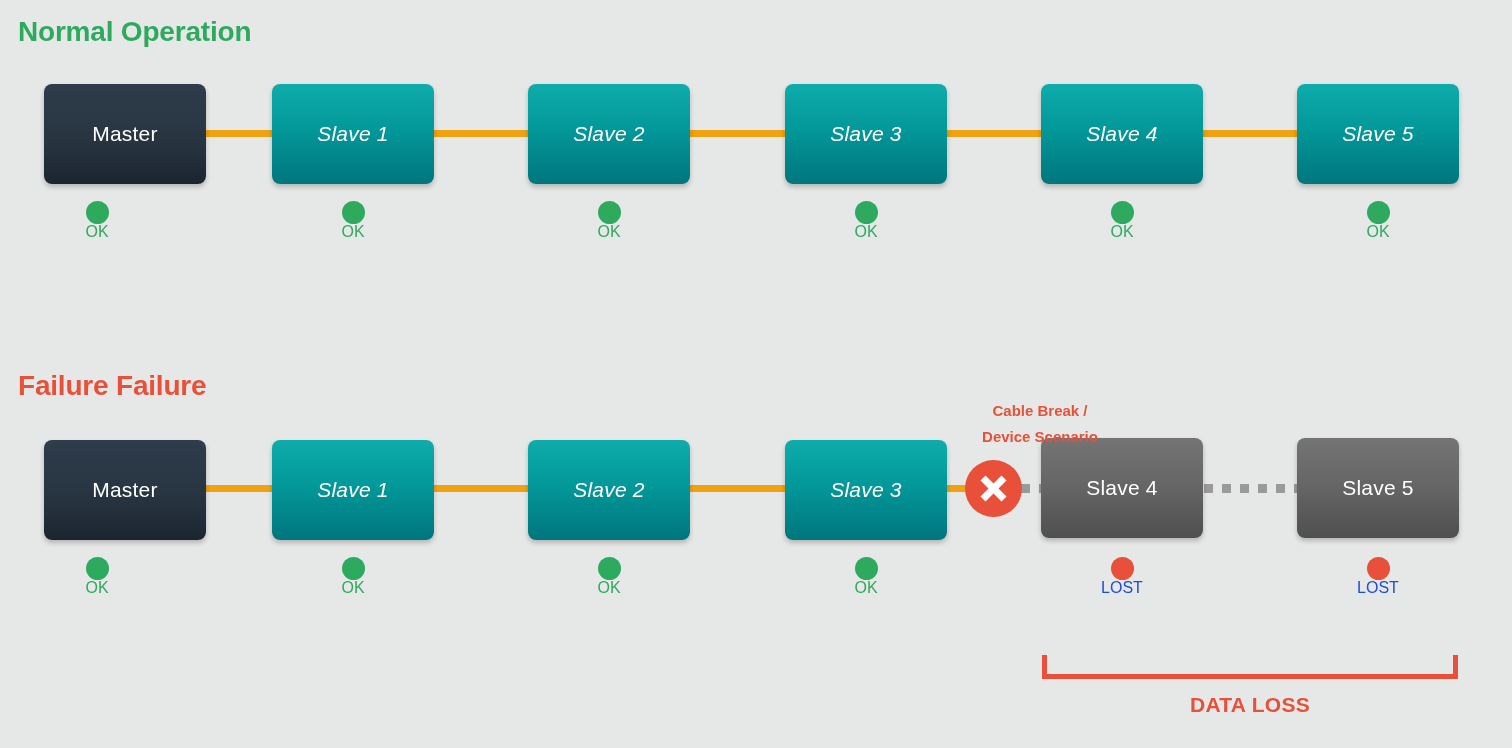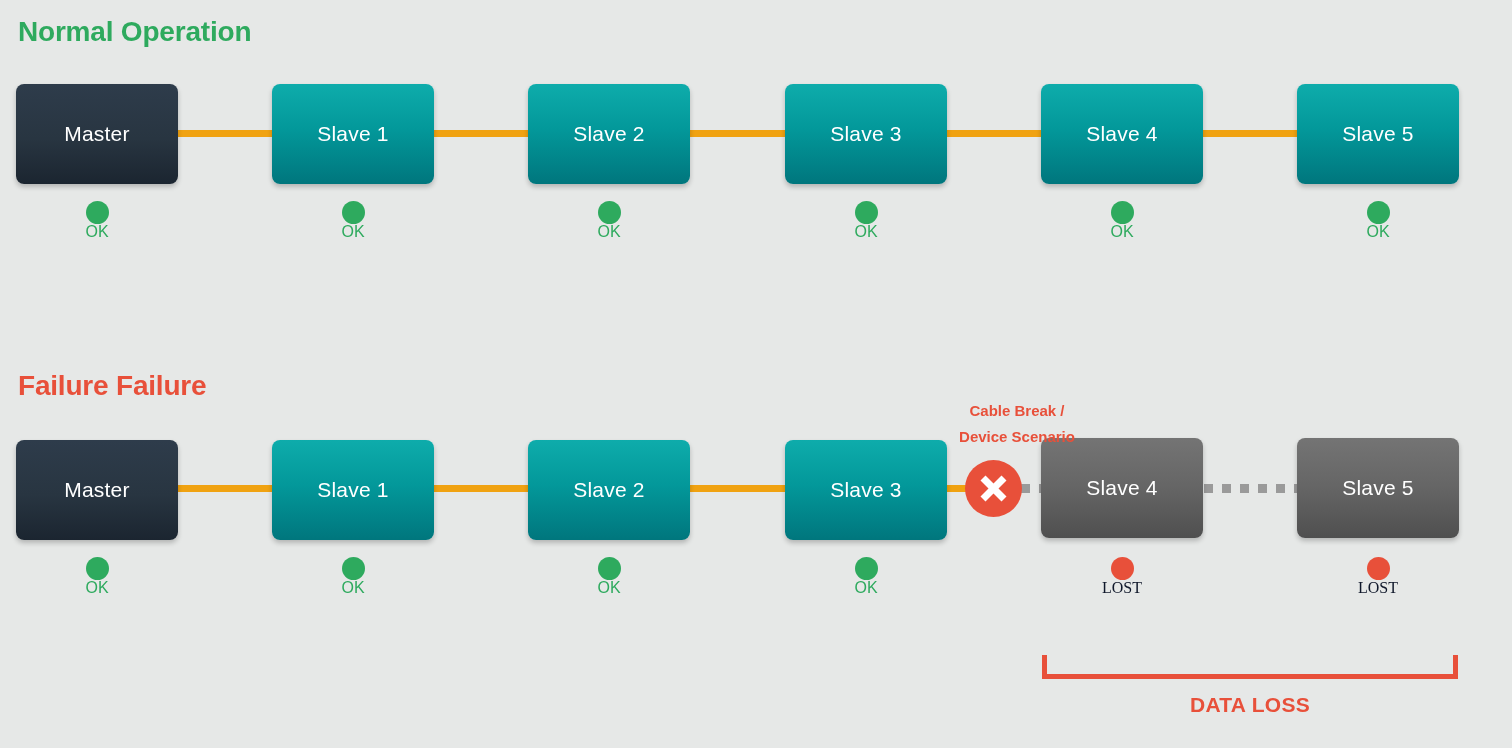--- a/index.html
+++ b/index.html
@@ -43,23 +43,25 @@
     align-items: center;
     justify-content: center;
     color: #ffffff;
     font-size: 21px;
     letter-spacing: 0.2px;
     box-shadow: 0 3px 5px rgba(0,0,0,0.22);
     z-index: 3;
   }
   .node.master {
     background: linear-gradient(180deg, #2e3c4b 0%, #283541 55%, #1b2530 100%);
+    margin-left: 28px;
   }
   .node.slave {
     background: linear-gradient(180deg, #0eacab 0%, #03989a 45%, #00767d 100%);
+    font-style: italic;
   }
   .node.dead {
     background: linear-gradient(180deg, #747474 0%, #656565 50%, #4f4f4f 100%);
   }
 
   
   .link {
     position: absolute;
     height: 7px;
     background: #f0a211;
@@ -88,21 +90,21 @@
     display: block;
   }
   .dot.ok   { background: #2eaa5e; }
   .dot.lost { background: #e8503a; }
   .status-label {
     display: block;
     font-size: 16px;
     line-height: 1;
   }
   .status-label.ok   { color: #2eaa5e; }
-  .status-label.lost { color: #0f172a; font-family: Liberation Serif, serif; }
+  .status-label.lost { color: #1d4ed8; }
 
   
   .xmark {
     position: absolute;
     width: 57px;
     height: 57px;
     border-radius: 50%;
     background: #e8503a;
     z-index: 6;
   }
@@ -211,21 +213,21 @@
   <div class="node slave" style="left:785px; top:440px;">
     <span>Slave 3</span>
   </div>
   <div class="node dead" style="left:1041px; top:438px;">
     <span>Slave 4</span>
   </div>
   <div class="node dead" style="left:1297px; top:438px;">
     <span>Slave 5</span>
   </div>
 
-  <div class="break-note" style="left:917px; top:398px; width:200px;">
+  <div class="break-note" style="left:940px; top:398px; width:200px;">
     <div>Cable Break /</div>
     <div>Device Scenario</div>
   </div>
 
   <div class="xmark" style="left:965px; top:460px;">
     <svg width="57" height="57" viewBox="0 0 57 57" aria-hidden="true">
       <g stroke="#ffffff" stroke-width="7" stroke-linecap="butt">
         <line x1="18" y1="18" x2="39" y2="39"></line>
         <line x1="39" y1="18" x2="18" y2="39"></line>
       </g>

